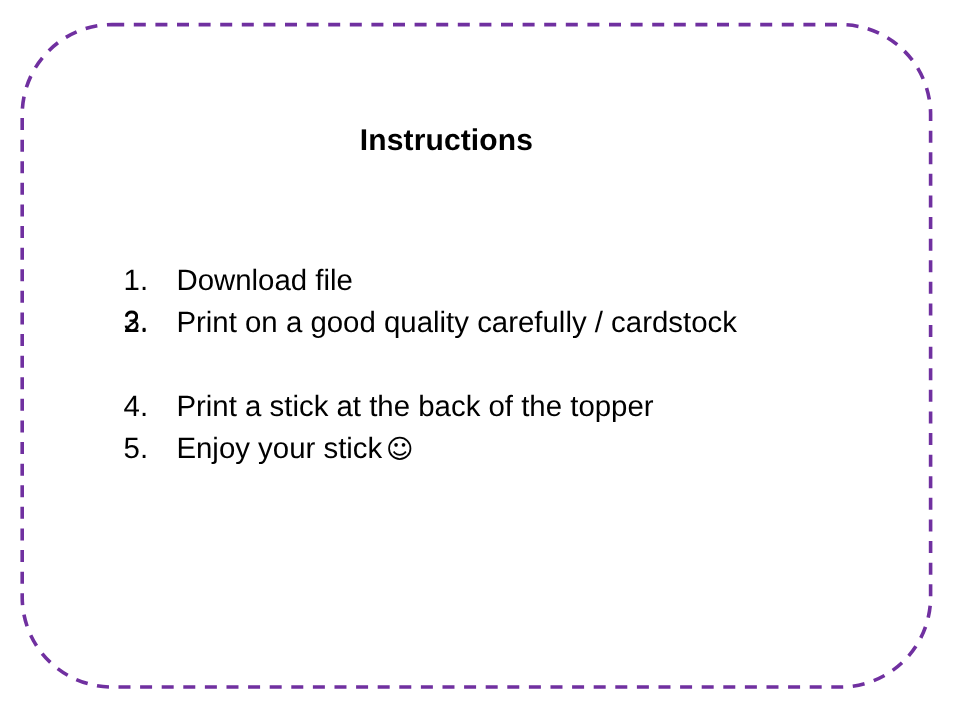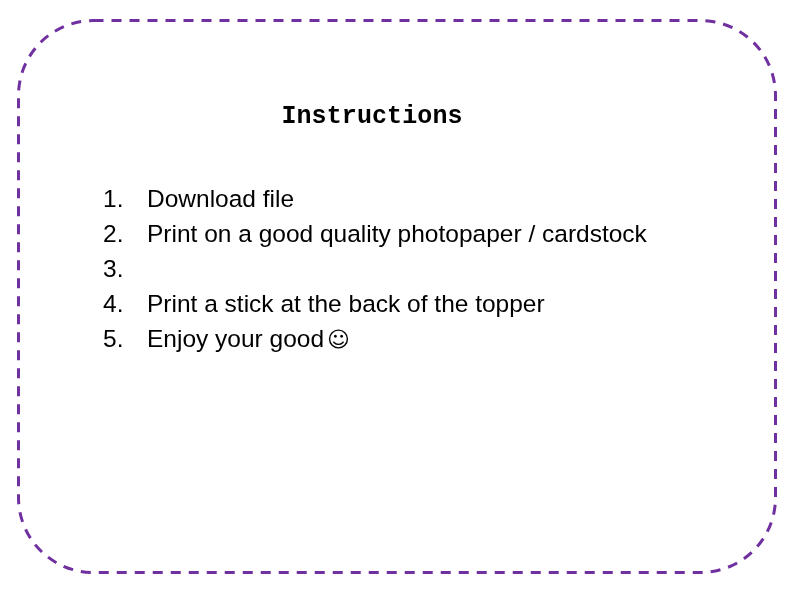--- a/index.html
+++ b/index.html
@@ -46,21 +46,20 @@
     top: 102px;
     width: 794px;
     text-align: center;
     padding-right: 50px;
     box-sizing: border-box;
     font-size: 25px;
     font-weight: bold;
     color: #000000;
     letter-spacing: 0.1px;
     line-height: 30px;
-    font-family: Liberation Mono, monospace;
   }
 
   #steps-list {
     position: absolute;
     left: 103px;
     top: 181px;
     margin: 0;
     padding: 0;
     list-style: none;
   }
@@ -76,20 +75,21 @@
   }
 
   .step-num {
     width: 44px;
     flex: 0 0 44px;
     text-align: left;
   }
 
   .step-text {
     flex: 0 0 auto;
+    margin-top: 36px;
   }
 
   .smiley {
     font-family: "DejaVu Sans", sans-serif;
     font-size: 22px;
     padding-left: 3px;
   }
 </style>
 </head>
 <body style="background: rgb(255, 255, 255);">
@@ -107,37 +107,37 @@
     <ol id="steps-list">
 
       <li class="step-row">
         <span class="step-num">1.</span>
         <span class="step-text">Download file</span>
         <span class="smiley"></span>
       </li>
 
       <li class="step-row">
         <span class="step-num">2.</span>
-        <span class="step-text">Print on a good quality photopaper / cardstock</span>
+        <span class="step-text">Print on a good quality carefully / cardstock</span>
         <span class="smiley"></span>
       </li>
 
       <li class="step-row">
         <span class="step-num">3.</span>
         <span class="smiley"></span>
       </li>
 
       <li class="step-row">
         <span class="step-num">4.</span>
         <span class="step-text">Print a stick at the back of the topper</span>
         <span class="smiley"></span>
       </li>
 
       <li class="step-row">
         <span class="step-num">5.</span>
-        <span class="step-text">Enjoy your good</span>
+        <span class="step-text">Enjoy your stick</span>
         <span class="smiley">☺</span>
       </li>
 
     </ol>
 
   </div>
 </div>
 
 </body></html>

